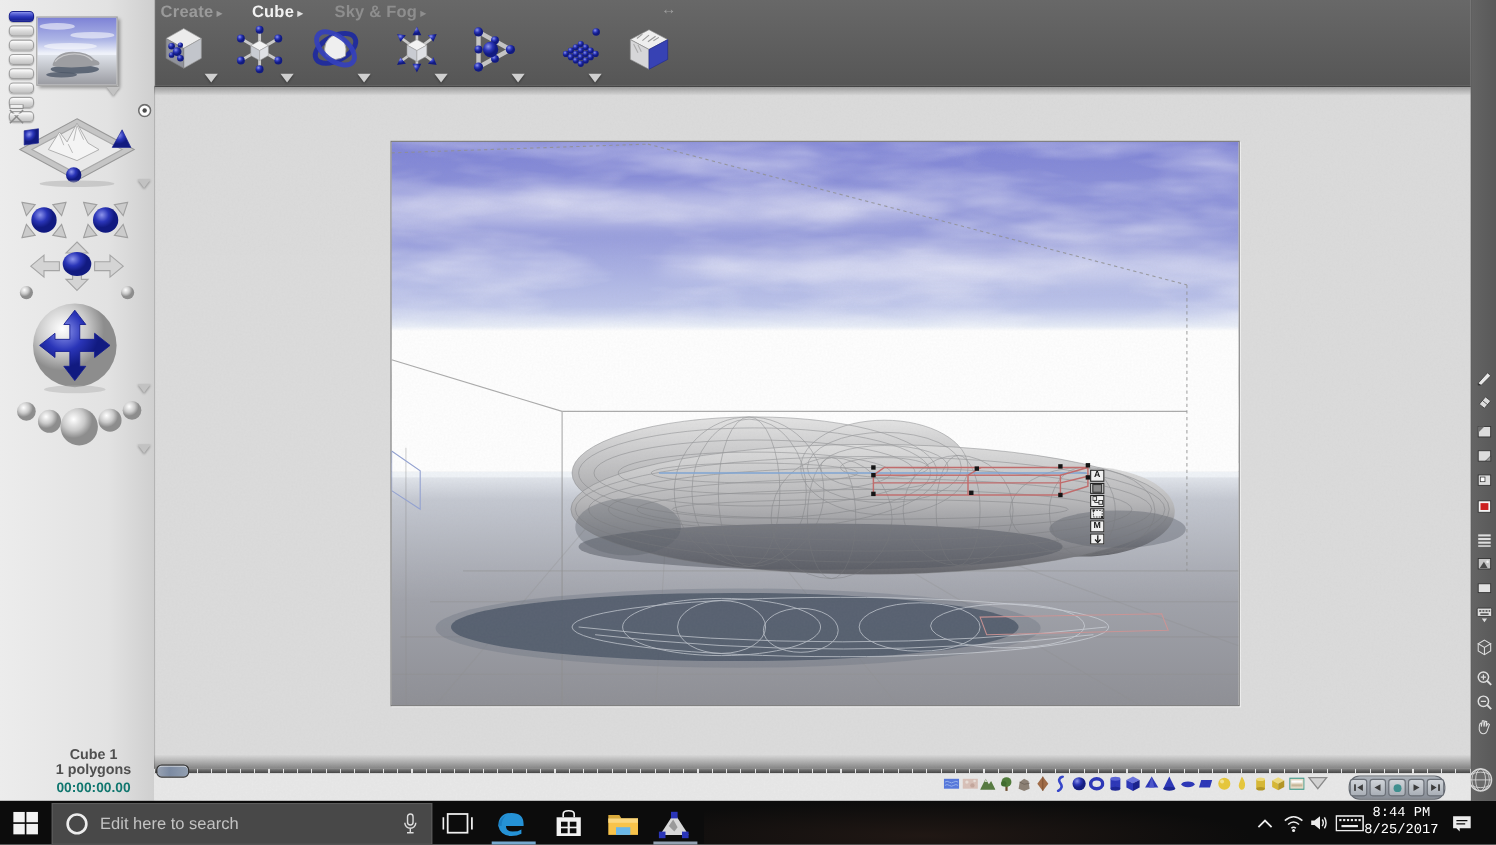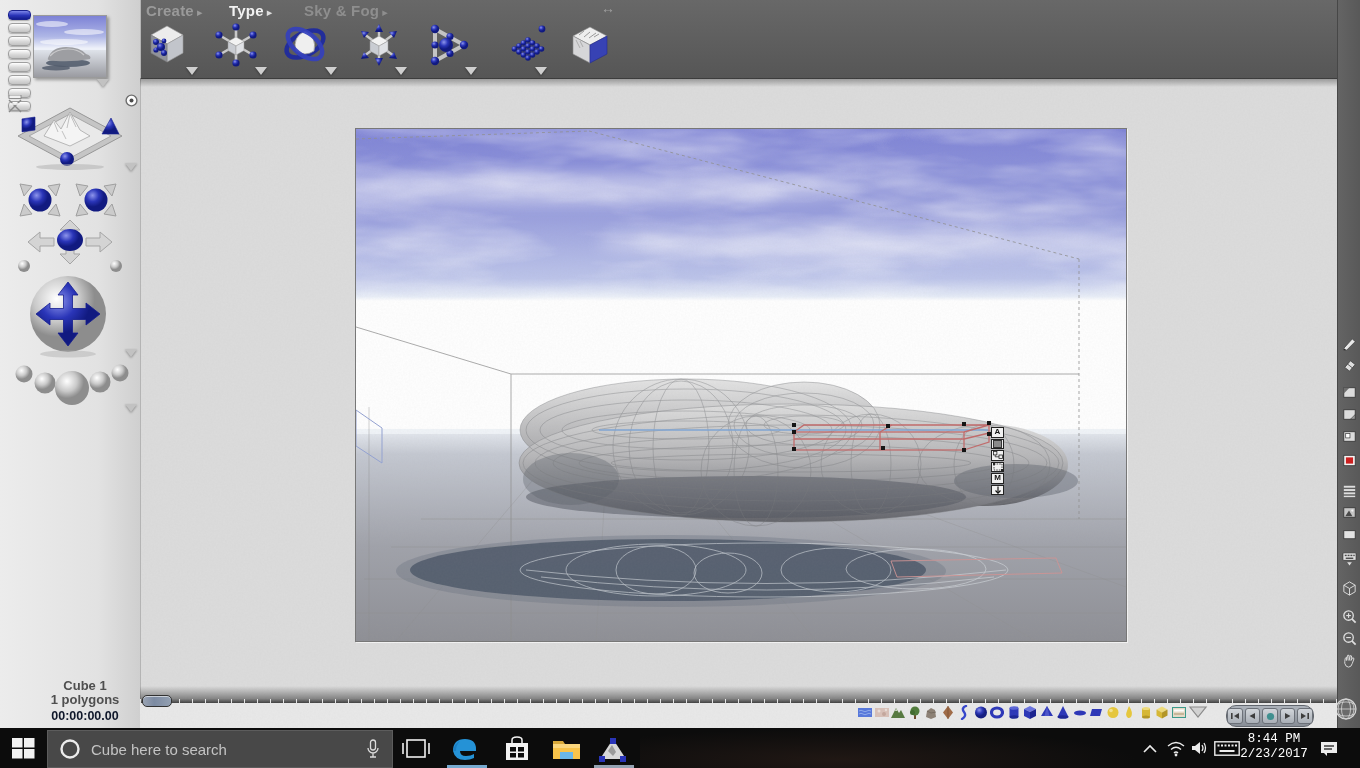--- a/index.html
+++ b/index.html
@@ -13,21 +13,21 @@
   .menu-arr{font-size:11px;margin-left:3px;}
   .tool-dd{width:0;height:0;border-left:6px solid transparent;border-right:6px solid transparent;border-top:8px solid #cfcfcf;filter:drop-shadow(0 1px 1px rgba(0,0,0,.4));}
   
   .sidebar-left{left:0;top:0;width:140px;height:728px;
     background:linear-gradient(90deg,#ececec,#e2e2e2 70%,#cfcfcf);border-right:1px solid #b5b5b5;}
   .pill{width:21px;height:8px;border-radius:4px;margin-bottom:3px;
     background:linear-gradient(180deg,#ffffff,#d9d9d9 55%,#c3c3c3);border:1px solid #9f9f9f;box-shadow:0 1px 1px rgba(0,0,0,.25);}
   .pill.active{background:linear-gradient(180deg,#7d86ea,#2a35b8 55%,#141d8f);border-color:#1a2290;}
   .side-dd{width:0;height:0;border-left:6px solid transparent;border-right:6px solid transparent;border-top:8px solid #c2c2c2;filter:drop-shadow(0 1px 1px rgba(0,0,0,.35));}
   .status-text{width:140px;text-align:center;font-weight:bold;color:#4f4f4f;font-size:13px;margin-left:15px;}
-  .status-time{color:#0f172a;font-size:12.5px;}
+  .status-time{color:#0f766e;font-size:12.5px;}
   
   .canvas{left:140px;top:78px;width:1197px;height:650px;background:#dcdcdc;}
   .viewport{left:355px;top:128px;width:770px;height:512px;border:1px solid #767676;box-shadow:1px 1px 0 #f4f4f4;}
   
   .sidebar-right{left:1337px;top:0;width:23px;height:728px;background:linear-gradient(90deg,#646464,#585858);border-left:1px solid #474747;}
   .ric{position:absolute;left:3px;width:17px;height:17px;}
   
   .tl-shadow{left:140px;top:686px;width:1197px;height:13px;background:linear-gradient(180deg,rgba(60,60,60,0),rgba(40,40,40,.5));}
   .tl-track{left:140px;top:699px;width:1197px;height:4px;background:linear-gradient(180deg,#7e7e7e,#3f3f3f);
     background-image:repeating-linear-gradient(90deg,rgba(255,255,255,.85) 0 1px,transparent 1px 13px),linear-gradient(180deg,#7e7e7e,#3f3f3f);}
@@ -54,21 +54,21 @@
 
 <div class="screen">
 
   <div class="abs canvas"></div>
 
   <div class="abs topbar"></div>
   <div class="abs" style="left:146px;top:2px;">
     <span class="menu-item" style="color:#9a9a9a;">Create</span><span class="menu-arr" style="color:#9a9a9a;">▸</span>
   </div>
   <div class="abs" style="left:229px;top:2px;">
-    <span class="menu-item" style="color:#f2f2f2;">Type</span><span class="menu-arr" style="color:#dedede;">▸</span>
+    <span class="menu-item" style="color:#f2f2f2;">Cube</span><span class="menu-arr" style="color:#dedede;">▸</span>
   </div>
   <div class="abs" style="left:304px;top:2px;">
     <span class="menu-item" style="color:#8e8e8e;">Sky &amp; Fog</span><span class="menu-arr" style="color:#8e8e8e;">▸</span>
   </div>
   <div class="abs" style="left:601px;top:0px;color:#9f9f9f;font-size:14px;font-weight:bold;">↔</div>
 
   <svg class="abs" style="left:144px;top:22px;" width="46" height="46">
     <defs>
         <radialGradient id="bs" cx="35%" cy="30%">
           <stop offset="0" stop-color="#8d95ec"></stop>
@@ -717,21 +717,21 @@
         <rect x="0" y="0" width="10.5" height="9.5"></rect>
         <rect x="12" y="0" width="10.5" height="9.5"></rect>
         <rect x="0" y="11" width="10.5" height="9.5"></rect>
         <rect x="12" y="11" width="10.5" height="9.5"></rect>
       </g>
   </svg>
   <div class="abs searchbox">
     <svg style="margin-left:11px;" width="22" height="22">
         <circle cx="11" cy="11" r="8.5" fill="none" stroke="#ececec" stroke-width="2.4"></circle>
       </svg>
-    <div class="search-text">Cube here to search</div>
+    <div class="search-text">Edit here to search</div>
     <svg style="margin-left:auto;margin-right:12px;" width="14" height="20">
       <rect x="4.5" y="1" width="5" height="10" rx="2.5" fill="none" stroke="#dcdcdc" stroke-width="1.3"></rect>
       <path d="M2,9 a5,5 0 0 0 10,0 M7,14 L7,18 M4,18 L10,18" fill="none" stroke="#dcdcdc" stroke-width="1.3"></path>
     </svg>
   </div>
   <svg class="abs" style="left:402px;top:738px;" width="28" height="21">
     <rect x="5" y="2" width="18" height="17" fill="none" stroke="#f0f0f0" stroke-width="1.6"></rect>
     <line x1="1" y1="5" x2="1" y2="16" stroke="#f0f0f0" stroke-width="1.6"></line>
       <line x1="27" y1="5" x2="27" y2="16" stroke="#f0f0f0" stroke-width="1.6"></line>
   </svg>
@@ -789,21 +789,21 @@
         <rect x="7" y="3.5" width="2" height="2"></rect>
         <rect x="10.5" y="3.5" width="2" height="2"></rect>
         <rect x="14" y="3.5" width="2" height="2"></rect>
         <rect x="17.5" y="3.5" width="2" height="2"></rect>
         <rect x="21" y="3.5" width="2" height="2"></rect>
         <rect x="5.5" y="9" width="15" height="2"></rect>
       </g>
   </svg>
   <div class="abs tray-clock" style="left:1240px;top:732px;width:68px;font-family:Liberation Mono, monospace;">
     <div>8:44 PM</div>
-    <div>2/23/2017</div>
+    <div>8/25/2017</div>
   </div>
   <svg class="abs" style="left:1319px;top:740px;" width="20" height="18">
     <path d="M2,2 L18,2 L18,13 L8,13 L8,16 L5,13 L2,13 Z" fill="#ececec"></path>
     <g stroke="#0c0c0c" stroke-width="1.2">
         <line x1="5" y1="6" x2="15" y2="6"></line>
         <line x1="5" y1="9" x2="13" y2="9"></line>
       </g>
   </svg>
 
 </div>

